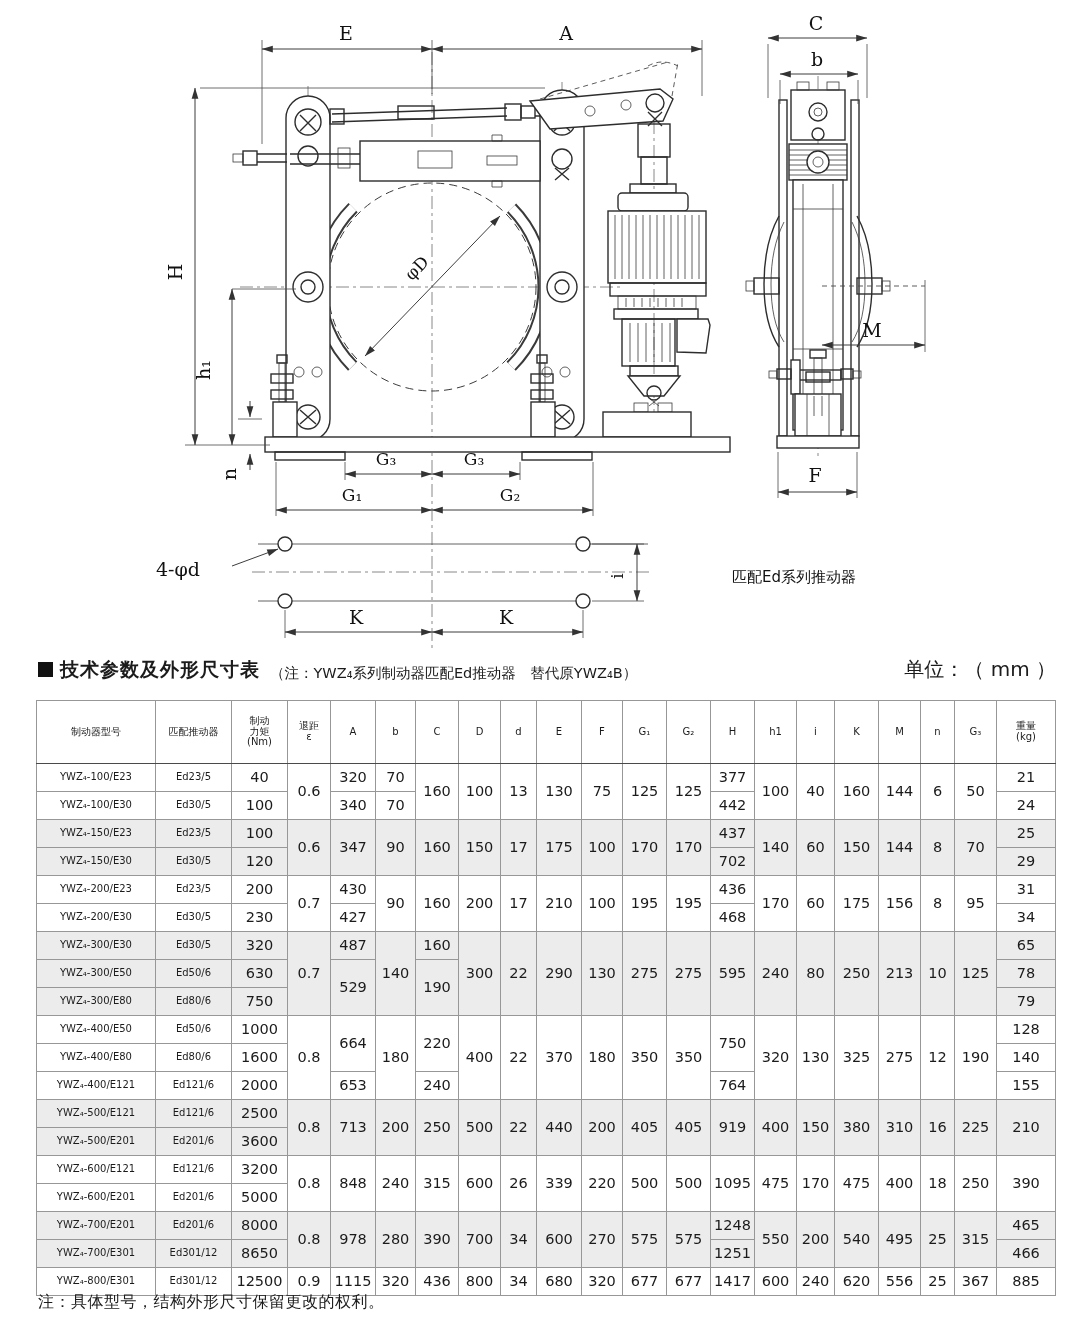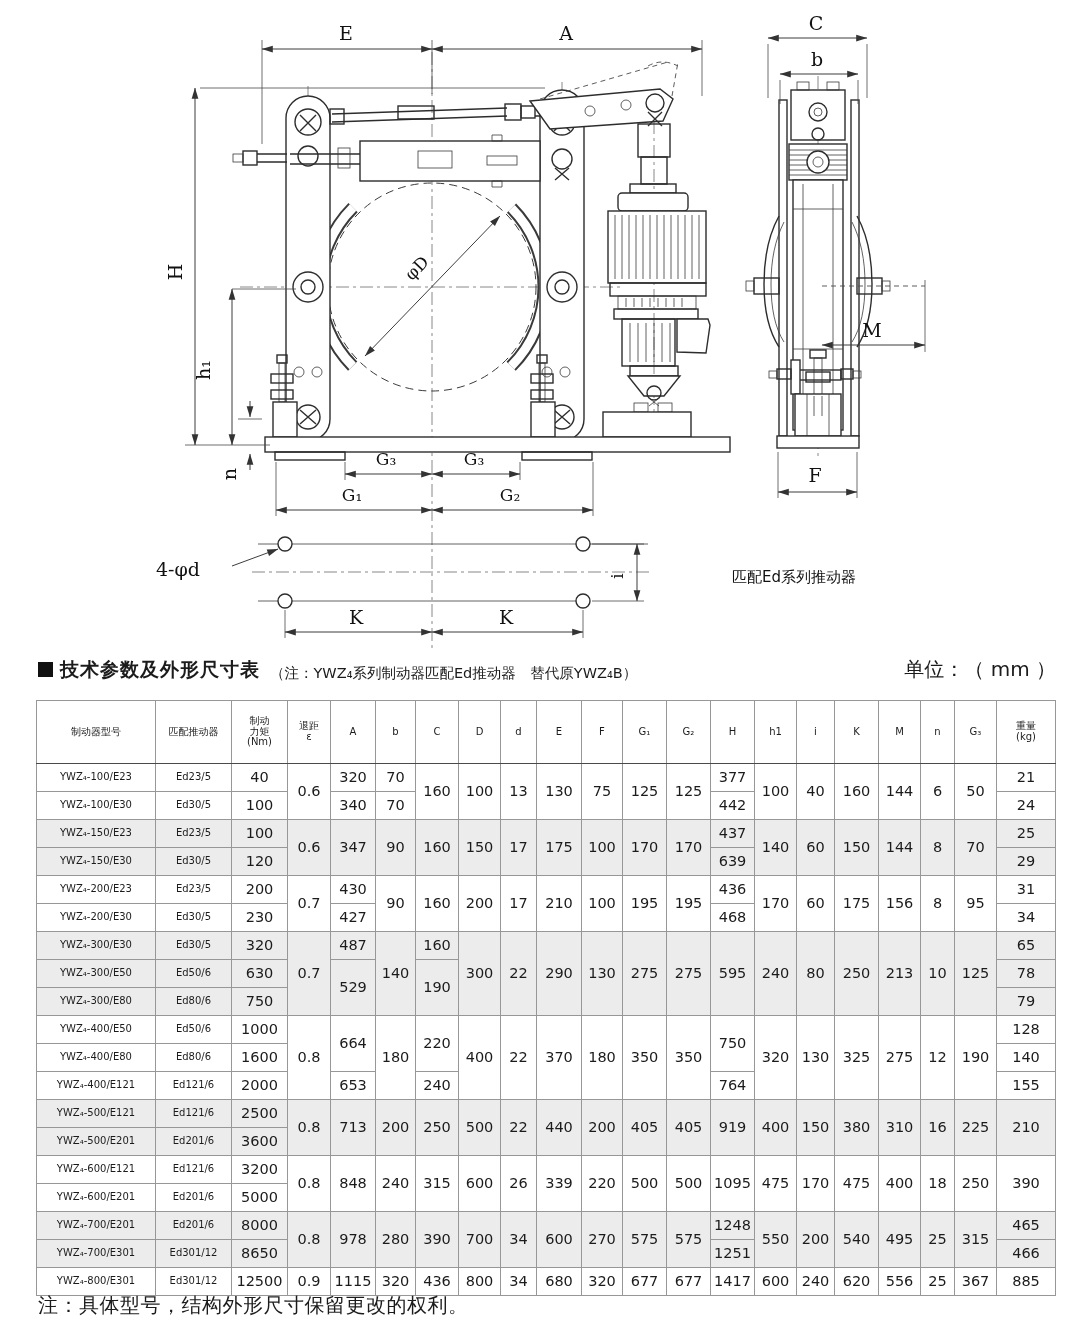--- a/index.html
+++ b/index.html
@@ -34,21 +34,21 @@
               font-size:14.5px;border:1.5px solid #4a4a4a;}
   #spec-table th,#spec-table td{border:1px solid #979797;text-align:center;vertical-align:middle;
               padding:0;overflow:hidden;line-height:1.08;}
   #spec-table th{height:62px;font-weight:normal;font-size:10px;white-space:pre-line;background:#fff;}
   #spec-table td{height:27px;}
   #spec-table td.mod{font-size:10px;}
   #spec-table tr.sh td{background:#ececec;}
   #spec-table tr.gs td{border-top:1.5px solid #4a4a4a;}
   #spec-table thead tr th{border-bottom:1.5px solid #4a4a4a;}
 
-  #note{position:absolute;left:38px;top:1292px;font-size:20px;letter-spacing:.5px;font-family:Liberation Mono, monospace;}
+  #note{position:absolute;left:38px;top:1292px;font-size:16px;letter-spacing:.5px;font-family:Liberation Mono, monospace;}
 </style>
 </head>
 <body>
 
 <div id="page">
 
   <svg id="draw" width="1091" height="650" viewBox="0 0 1091 650">
     <defs>
       <marker id="ar" viewBox="0 0 10 8" refX="9.6" refY="4" markerWidth="12" markerHeight="9" orient="auto-start-reverse" markerUnits="userSpaceOnUse">
         <path d="M0,1 9.8,4 0,7z" fill="#333"></path>
@@ -387,21 +387,21 @@
           <td rowspan="2">150</td>
           <td rowspan="2">144</td>
           <td rowspan="2">8</td>
           <td rowspan="2">70</td>
           <td>25</td>
         </tr>
         <tr class="sh">
           <td class="mod">YWZ₄-150/E30</td>
           <td class="mod">Ed30/5</td>
           <td>120</td>
-          <td>639</td>
+          <td>702</td>
           <td>29</td>
         </tr>
         <tr class="gs">
           <td class="mod">YWZ₄-200/E23</td>
           <td class="mod">Ed23/5</td>
           <td>200</td>
           <td rowspan="2">0.7</td>
           <td>430</td>
           <td rowspan="2">90</td>
           <td rowspan="2">160</td>

